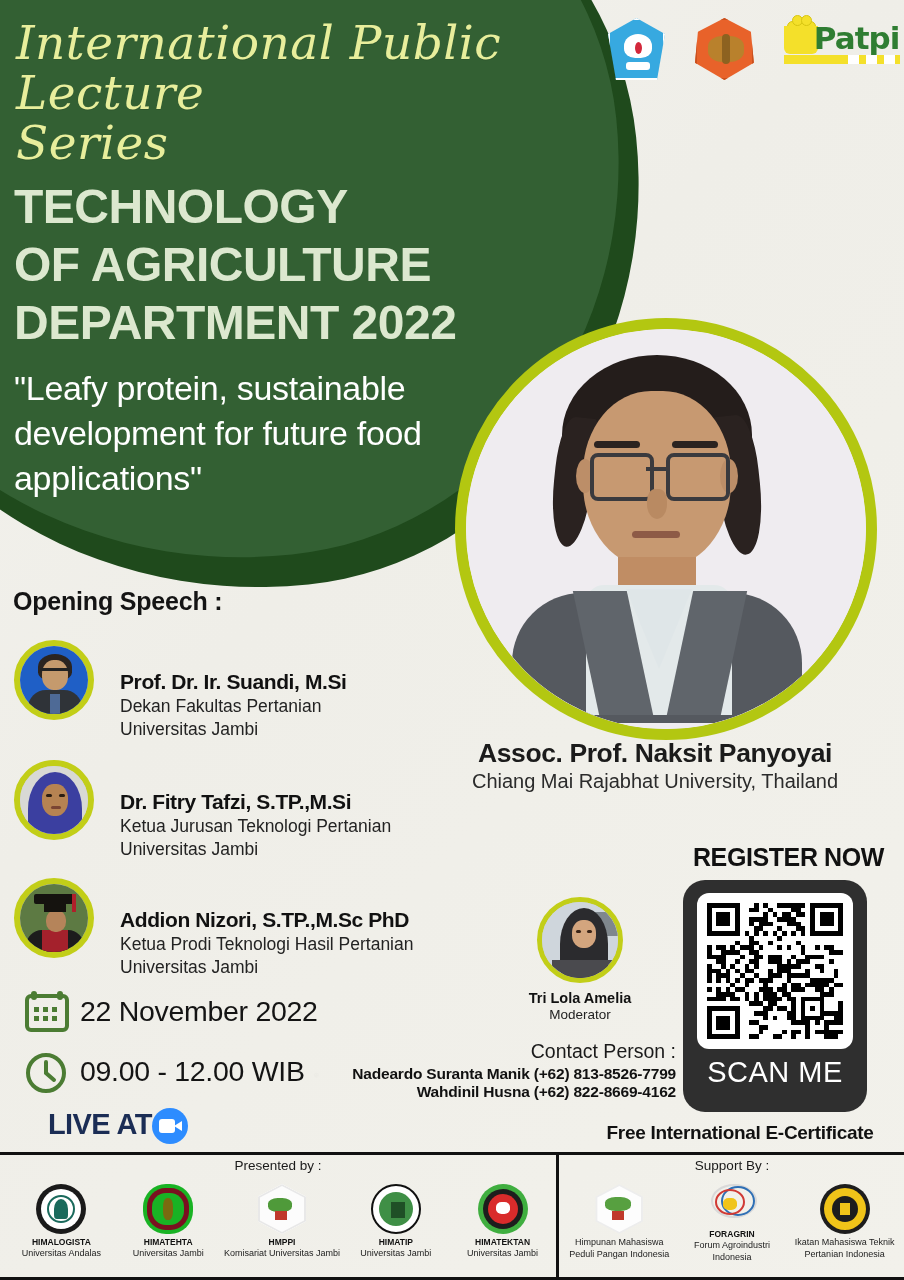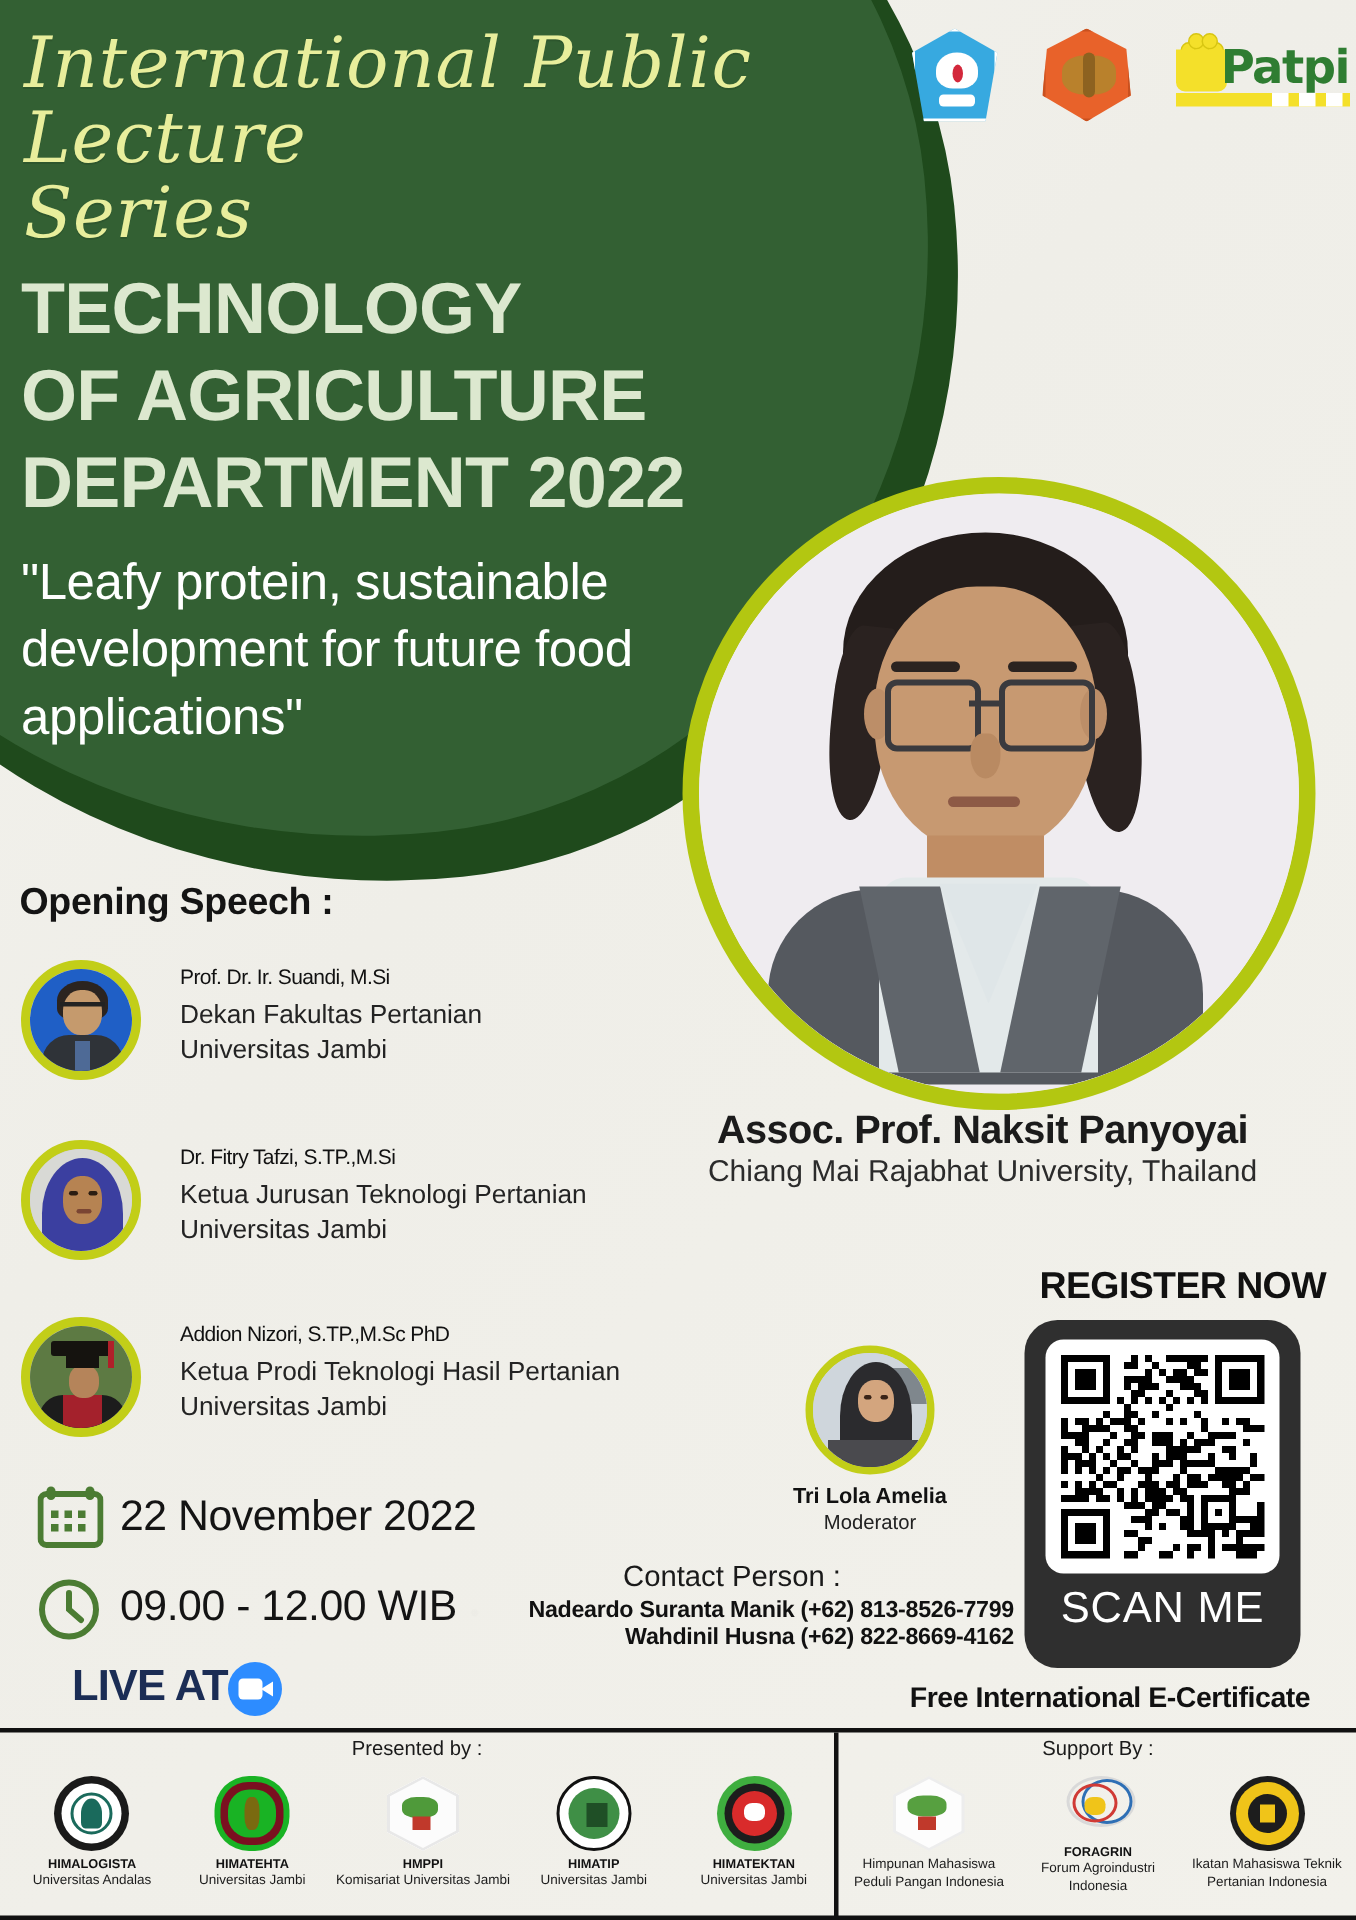--- a/index.html
+++ b/index.html
@@ -126,21 +126,21 @@
     position:absolute;left:13px;top:587px;
     font-weight:bold;font-size:25px;color:#141414;letter-spacing:-.2px;
   }
   .spk-row{position:absolute;left:14px;width:470px;height:92px;}
   .spk-av{
     position:absolute;left:0;top:0;width:80px;height:80px;border-radius:50%;
     border:6px solid #c2ce18;overflow:hidden;box-sizing:border-box;background:#ccc;
   }
   .spk-av i{position:absolute;display:block;}
   .spk-txt{position:absolute;left:106px;top:-2px;}
-  .spk-name{font-weight:normal;font-size:14px;color:#111;letter-spacing:-.4px;line-height:27px;}
+  .spk-name{font-weight:bold;font-size:21px;color:#111;letter-spacing:-.4px;line-height:27px;margin-top:30px;}
   .spk-role{font-size:17.5px;color:#232323;line-height:23px;}
 
   
   .a1{inset:0;background:#1f5fc6;}
   .a1h{left:18px;top:8px;width:34px;height:26px;background:#2b2420;border-radius:50% 50% 30% 30%;}
   .a1f{left:22px;top:14px;width:26px;height:30px;background:#c59a6d;border-radius:45%;}
   .a1g{left:20px;top:22px;width:30px;height:8px;border-top:3px solid #222;}
   .a1b{left:8px;top:44px;width:54px;height:36px;background:#2f3338;border-radius:18px 18px 0 0;}
   .a1t{left:30px;top:48px;width:10px;height:32px;background:#4e6a96;}
   
@@ -179,37 +179,37 @@
   .mw-scr{position:absolute;left:44px;top:10px;width:34px;height:24px;background:#7f878d;}
   .mw-hj{position:absolute;left:18px;top:6px;width:48px;height:72px;background:#2b2b2e;border-radius:50% 50% 18% 18%;}
   .mw-f{position:absolute;left:30px;top:18px;width:24px;height:28px;background:#d3a57e;border-radius:45%;}
   .mw-e1{position:absolute;left:34px;top:28px;width:5px;height:3px;background:#3a2418;border-radius:2px;}
   .mw-e2{position:absolute;left:45px;top:28px;width:5px;height:3px;background:#3a2418;border-radius:2px;}
   .mw-body{position:absolute;left:10px;top:58px;width:66px;height:28px;background:#4a4a4e;}
   .mod-name{position:absolute;left:497px;top:990px;width:166px;text-align:center;font-weight:bold;font-size:14.5px;color:#111;}
   .mod-role{position:absolute;left:497px;top:1007px;width:166px;text-align:center;font-size:13.5px;color:#222;}
 
   
-  .cp-title{position:absolute;left:300px;top:1040px;width:376px;text-align:center;font-size:19.5px;color:#1a1a1a;}
+  .cp-title{position:absolute;left:300px;top:1040px;width:376px;text-align:right;font-size:19.5px;color:#1a1a1a;}
   .cp-1{position:absolute;left:300px;top:1065px;width:376px;text-align:right;font-weight:bold;font-size:15.5px;color:#111;letter-spacing:-.2px;}
   .cp-2{position:absolute;left:300px;top:1083px;width:376px;text-align:right;font-weight:bold;font-size:15.5px;color:#111;letter-spacing:-.2px;}
 
   
   .reg-now{position:absolute;left:664px;top:843px;width:220px;text-align:right;font-weight:bold;font-size:25px;color:#111;letter-spacing:-.4px;}
   .qr-card{
     position:absolute;left:683px;top:880px;width:184px;height:232px;
     background:#2f2f2f;border-radius:22px;
   }
   .qr-white{position:absolute;left:14px;top:13px;width:156px;height:156px;background:#fff;border-radius:12px;}
   .qr-grid{position:absolute;left:10px;top:10px;width:136px;height:136px;}
   .scan-me{position:absolute;left:0;top:176px;width:184px;text-align:center;color:#fff;font-size:29px;letter-spacing:.5px;}
   .free-cert{position:absolute;left:590px;top:1122px;width:300px;text-align:center;font-weight:bold;font-size:19px;color:#111;letter-spacing:-.3px;}
 
   
-  .logos{position:absolute;left:608px;top:18px;width:286px;height:64px;z-index:8;display:flex;align-items:center;gap:30px;}
+  .logos{position:absolute;left:608px;top:18px;width:286px;height:64px;z-index:8;display:flex;align-items:flex-start;gap:30px;}
   .lg-kemdik{position:relative;width:60px;height:62px;}
   .lg-kemdik .sh{position:absolute;inset:0;background:#37a9e0;border:2px solid #fff;clip-path:polygon(50% 0,100% 26%,86% 100%,14% 100%,0 26%);}
   .lg-kemdik .bird{position:absolute;left:16px;top:16px;width:28px;height:24px;background:#fff;border-radius:50% 50% 40% 40%;}
   .lg-kemdik .dot{position:absolute;left:27px;top:24px;width:7px;height:12px;background:#d3283b;border-radius:50%;}
   .lg-kemdik .base{position:absolute;left:18px;top:44px;width:24px;height:8px;background:#fff;border-radius:3px;}
   .lg-unja{position:relative;width:62px;height:62px;}
   .lg-unja .sh{position:absolute;inset:0;background:#e8622a;border:2px solid #c9511f;clip-path:polygon(50% 0,95% 22%,100% 72%,50% 100%,0 72%,5% 22%);}
   .lg-unja .em{position:absolute;left:13px;top:18px;width:36px;height:26px;background:#b9812c;border-radius:40%;}
   .lg-unja .em2{position:absolute;left:27px;top:16px;width:8px;height:30px;background:#8d6220;border-radius:4px;}
   .lg-patpi{position:relative;width:116px;height:50px;}

